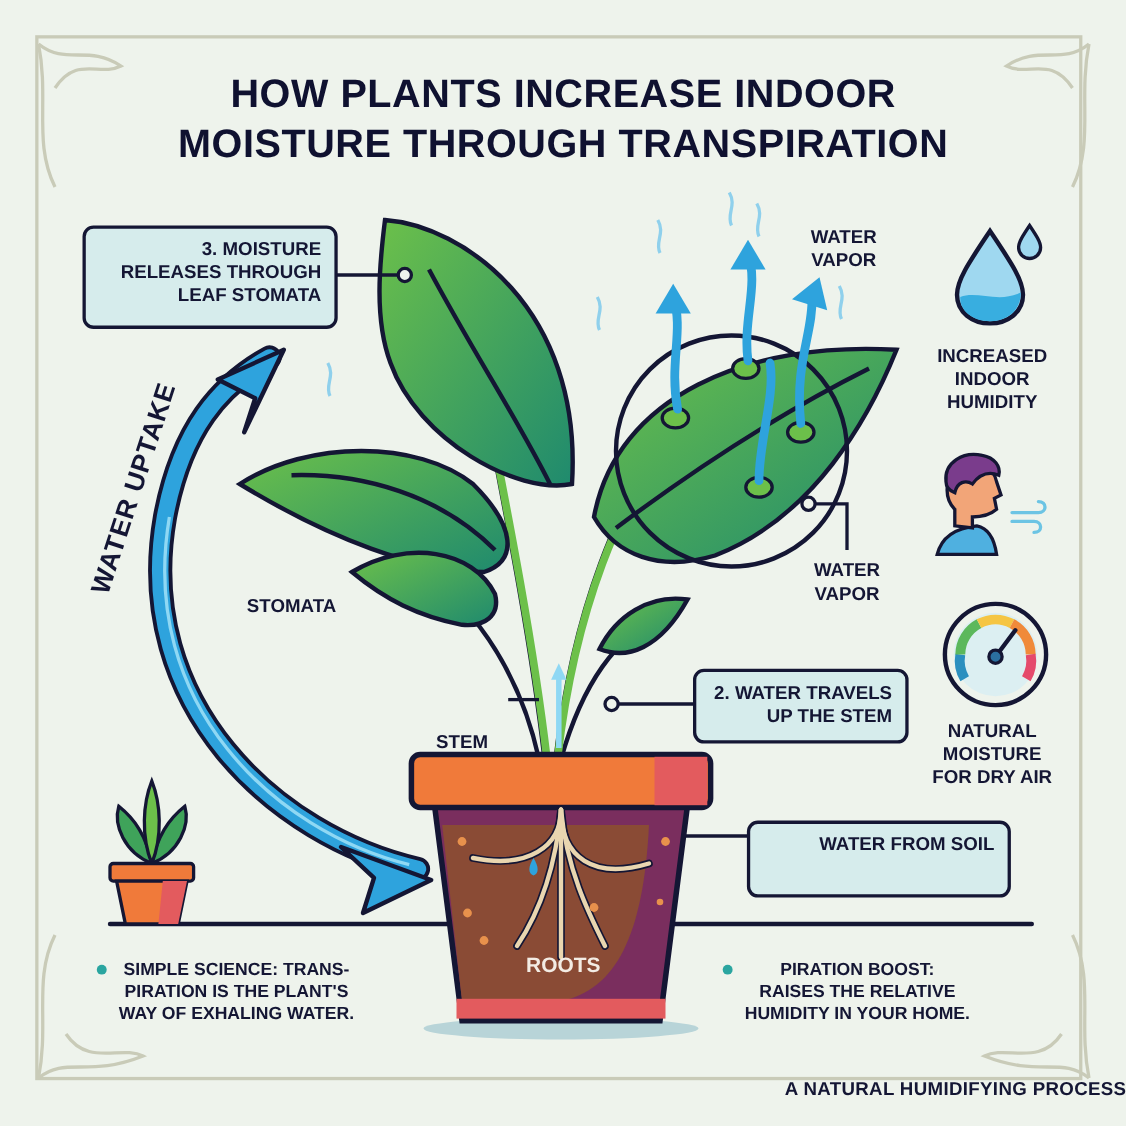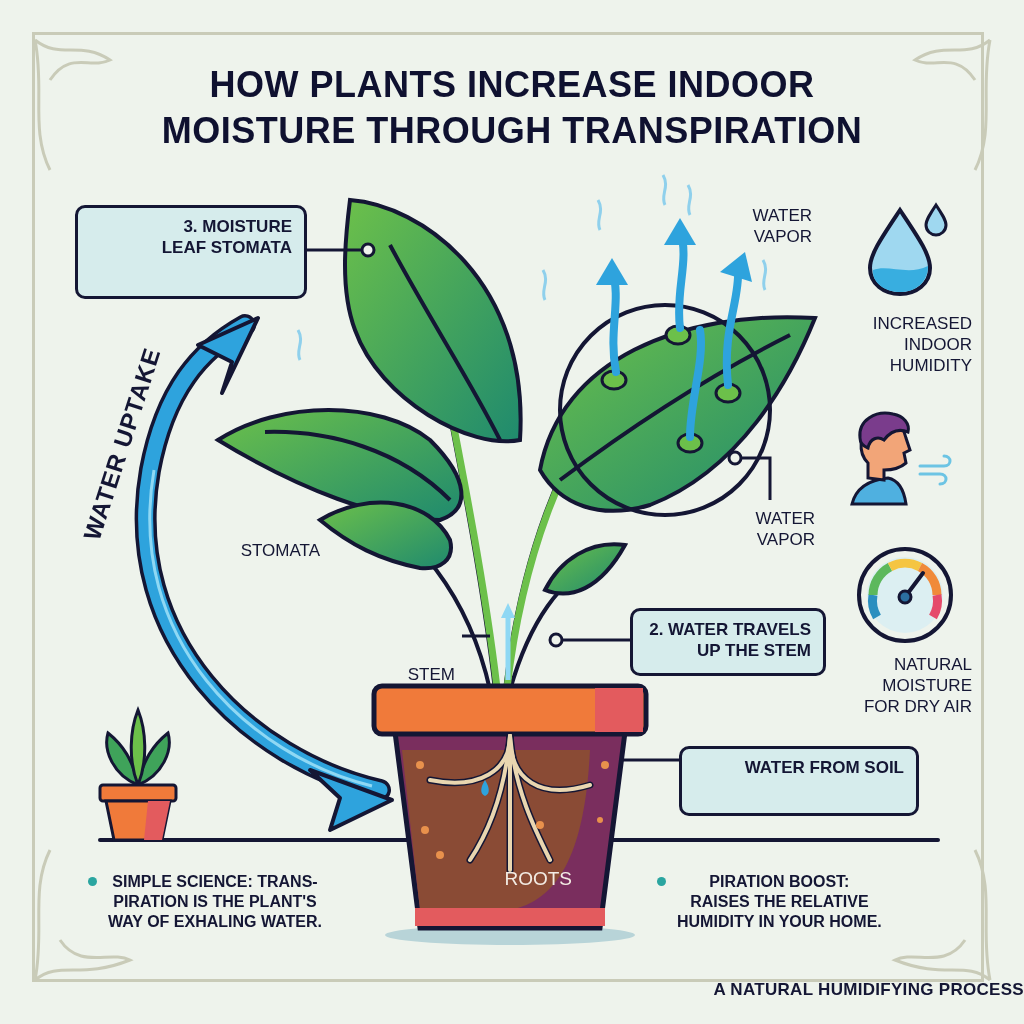--- a/index.html
+++ b/index.html
@@ -20,22 +20,22 @@
   }
   .title span { display: block; }
   .callout {
     position: absolute; background: #d6ecec; border: 3px solid #141634;
     border-radius: 10px; box-sizing: border-box;
     font-weight: 700; font-size: 17px; line-height: 21px; color: #141634;
     padding: 8px 12px;
   }
   .callout span { display: block; text-align: right; }
   .label {
-    position: absolute; font-weight: 400; font-size: 17px; line-height: 21px;
-    color: #141634; text-align: right;
+    position: absolute; font-weight: 700; font-size: 17px; line-height: 21px;
+    color: #141634; text-align: center;
   }
   .label span { display: block; }
   .bullet {
     position: absolute; font-weight: 700; font-size: 16px; line-height: 20px;
     color: #141634;
   }
   .bullet .dot {
     position: absolute; left: -20px; top: 5px; width: 9px; height: 9px;
     border-radius: 50%; background: #2aa5a0;
   }
@@ -214,20 +214,21 @@
 </div>
 <div class="label" style="left:725px;top:508px;width:90px;">
   <span>WATER</span>
   <span>VAPOR</span>
 </div>
 <div class="label" style="left:210px;top:540px;width:110px;">STOMATA</div>
 <div class="label" style="left:385px;top:664px;width:70px;">STEM</div>
 
 <div class="callout" style="left:75px;top:205px;width:232px;height:94px;">
   <span>3. MOISTURE</span>
+  <span>RELEASES THROUGH</span>
   <span style="padding-left:12px;">LEAF STOMATA</span>
 </div>
 <div class="callout" style="left:630px;top:608px;width:196px;height:68px;text-align:center;">
   <span>2. WATER TRAVELS</span>
   <span>UP THE STEM</span>
 </div>
 <div class="callout" style="left:679px;top:746px;width:240px;height:70px;">
   <span style="padding-left:22px;">WATER FROM SOIL</span>
 </div>
 

